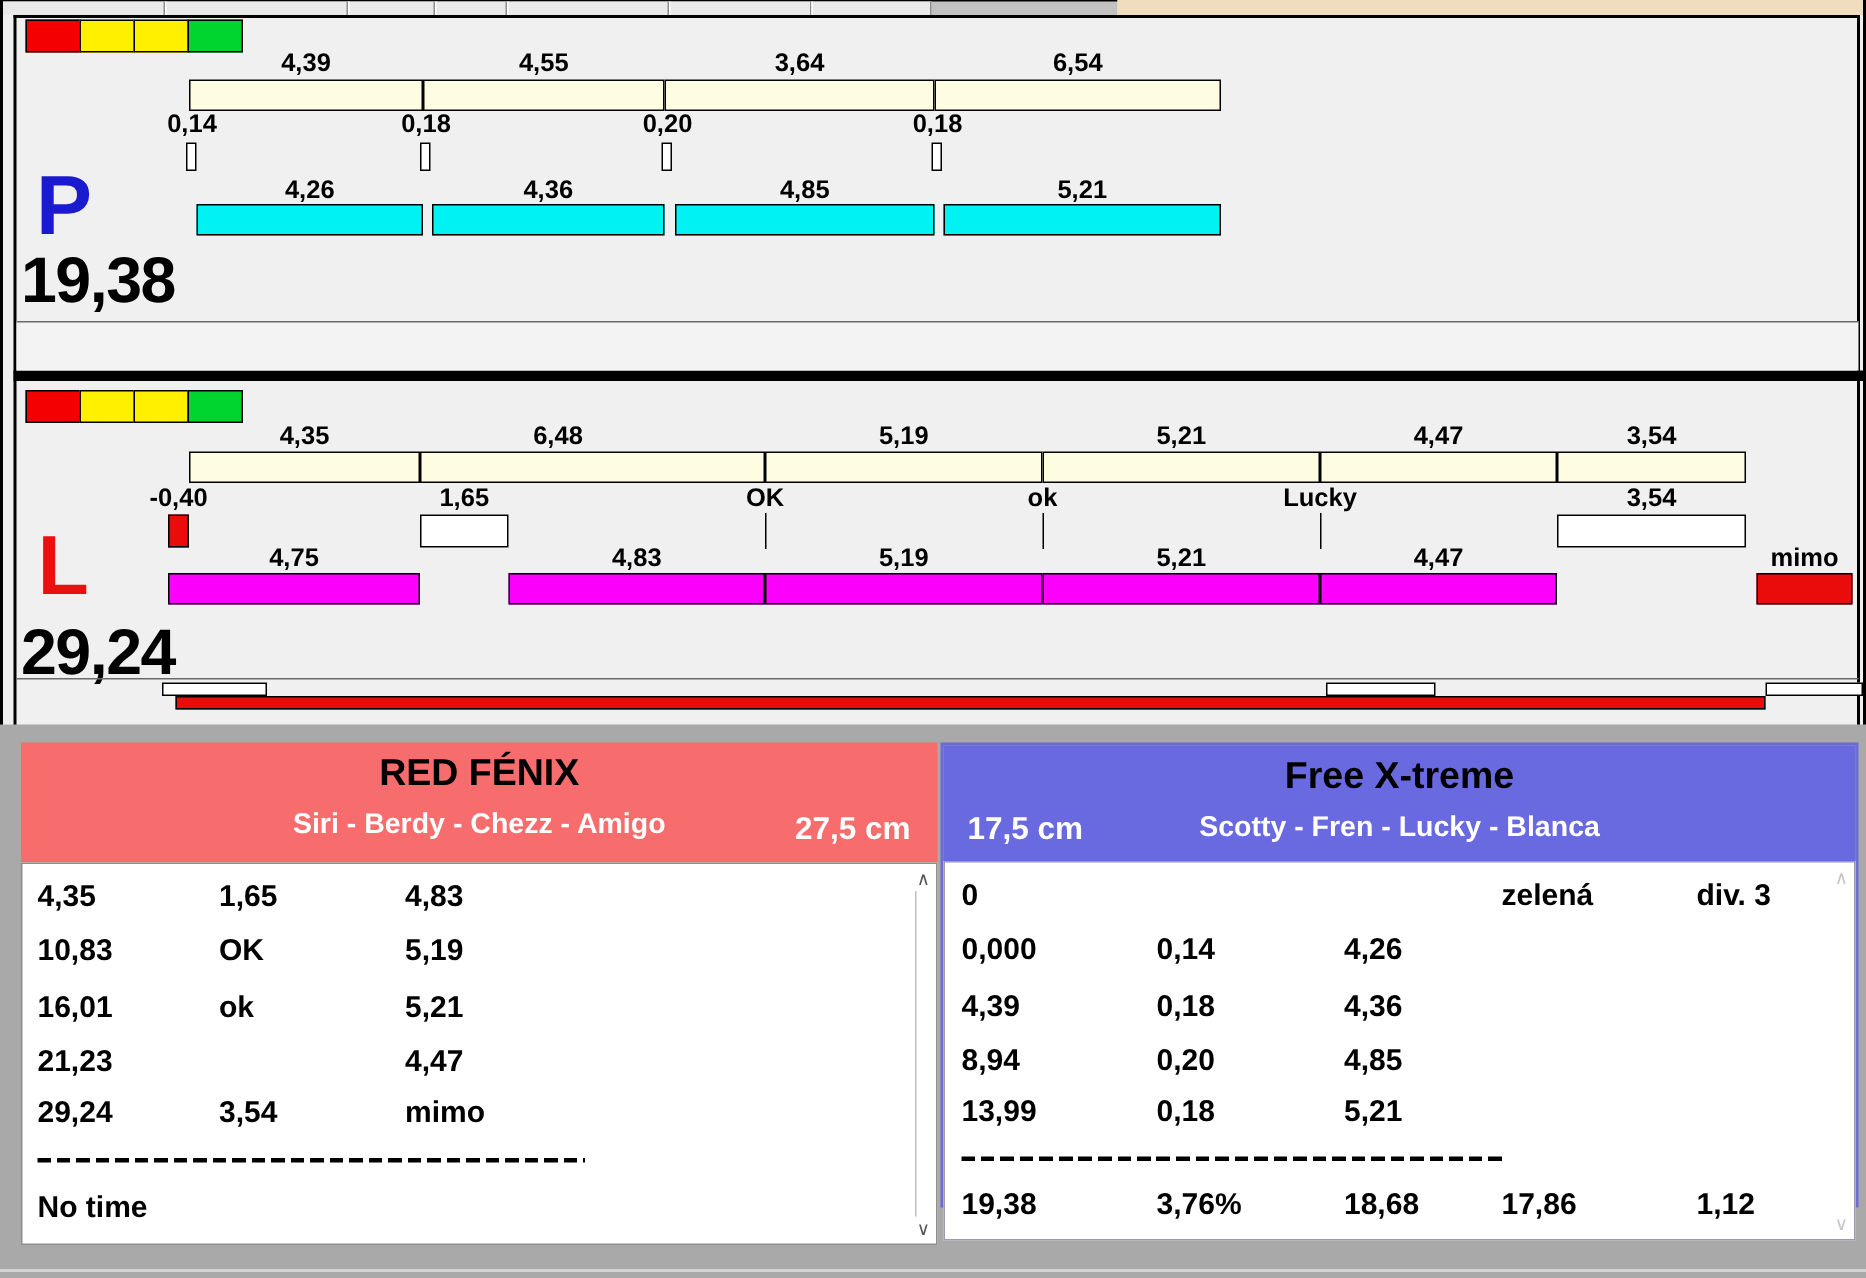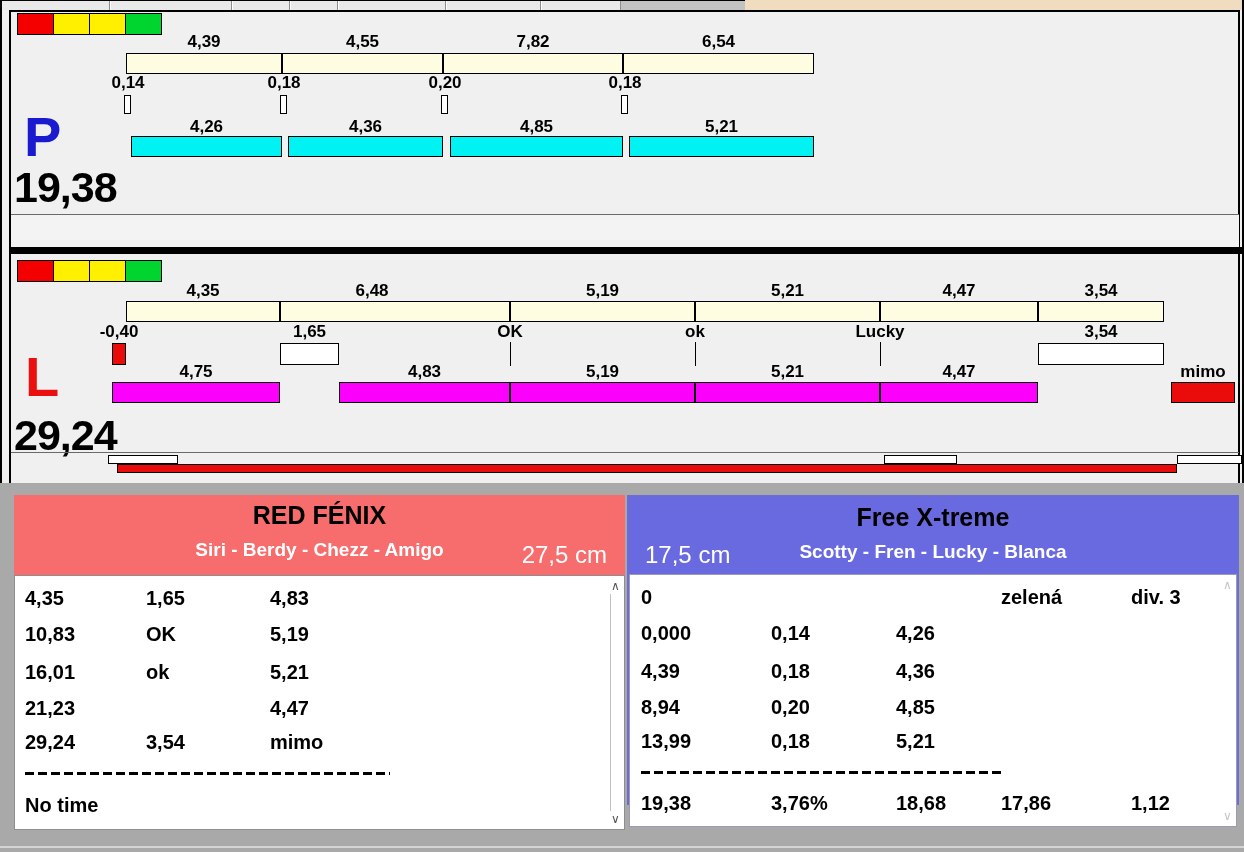--- a/index.html
+++ b/index.html
@@ -46,21 +46,21 @@
   .bottom{position:absolute;left:0;top:483px;width:1244px;height:369px;background:#a9a9a9;}
   .ridge{position:absolute;left:0;top:363px;width:1244px;height:2px;background:#d4d4d4;}
   .panel{position:absolute;top:12px;height:310px;background:#a9a9a9;}
   .panel-left{left:14px;width:611px;}
   .panel-right{left:627px;width:612px;border:2px solid #6c6cd8;}
   .hdr{position:absolute;left:0;top:0;width:100%;}
   .hdr-left{height:80px;background:#f76c6c;}
   .hdr-right{height:77px;background:#6a6ae0;}
   .team{position:absolute;top:6px;left:0;width:100%;text-align:center;font-weight:bold;font-size:25px;color:#000;}
   .names{position:absolute;top:44px;left:0;width:100%;text-align:center;font-weight:bold;font-size:19px;color:#fff;}
-  .cm{position:absolute;font-weight:normal;font-size:24px;color:#fff;white-space:nowrap;}
+  .cm{position:absolute;font-weight:bold;font-size:21px;color:#fff;white-space:nowrap;}
   .cm-left{right:18px;top:46px;}
   .cm-right{left:16px;top:44px;}
   .tablearea{position:absolute;left:0;width:100%;background:#fff;border:1px solid #8e8e8e;}
   .ta-left{top:80px;height:255px;}
   .ta-right{top:77px;height:253px;border:1px solid #9a9ab4;}
   .cell{position:absolute;font-weight:bold;font-size:20px;white-space:nowrap;line-height:1;}
   .dashes{position:absolute;height:3px;background:repeating-linear-gradient(90deg,#000 0 9px,transparent 9px 13px);}
   .footer-text{position:absolute;left:10px;top:218px;font-weight:bold;font-size:20px;}
   .sb{position:absolute;right:1px;top:2px;bottom:2px;width:15px;}
   .sb .tr{position:absolute;left:2px;top:16px;bottom:16px;width:1px;background:#c0c0c0;}
@@ -105,21 +105,21 @@
     <div class="pstrip"></div>
   <div class="sq" style="left: 17px; top: 3px; background: rgb(245, 0, 0);"></div>
       <div class="sq" style="left: 53px; top: 3px; background: rgb(255, 240, 0);"></div>
       <div class="sq" style="left: 89px; top: 3px; background: rgb(255, 240, 0);"></div>
       <div class="sq" style="left: 125px; top: 3px; background: rgb(0, 212, 46);"></div>
       <div class="seg" style="left: 126px; width: 156px; top: 43px;"></div>
       <div class="tlabel" style="left: 204px; top: 23px;">4,39</div>
       <div class="seg" style="left: 282px; width: 161px; top: 43px;"></div>
       <div class="tlabel" style="left: 362.5px; top: 23px;">4,55</div>
       <div class="seg" style="left: 443px; width: 180px; top: 43px;"></div>
-      <div class="tlabel" style="left: 533px; top: 23px;">7,82</div>
+      <div class="tlabel" style="left: 533px; top: 23px;">3,64</div>
       <div class="seg" style="left: 623px; width: 191px; top: 43px;"></div>
       <div class="tlabel" style="left: 718.5px; top: 23px;">6,54</div>
       <div class="cotick" style="left: 124px; top: 85px;"></div>
       <div class="tlabel" style="left: 128px; top: 64px;">0,14</div>
       <div class="cotick" style="left: 280px; top: 85px;"></div>
       <div class="tlabel" style="left: 284px; top: 64px;">0,18</div>
       <div class="cotick" style="left: 441px; top: 85px;"></div>
       <div class="tlabel" style="left: 445px; top: 64px;">0,20</div>
       <div class="cotick" style="left: 621px; top: 85px;"></div>
       <div class="tlabel" style="left: 625px; top: 64px;">0,18</div>

